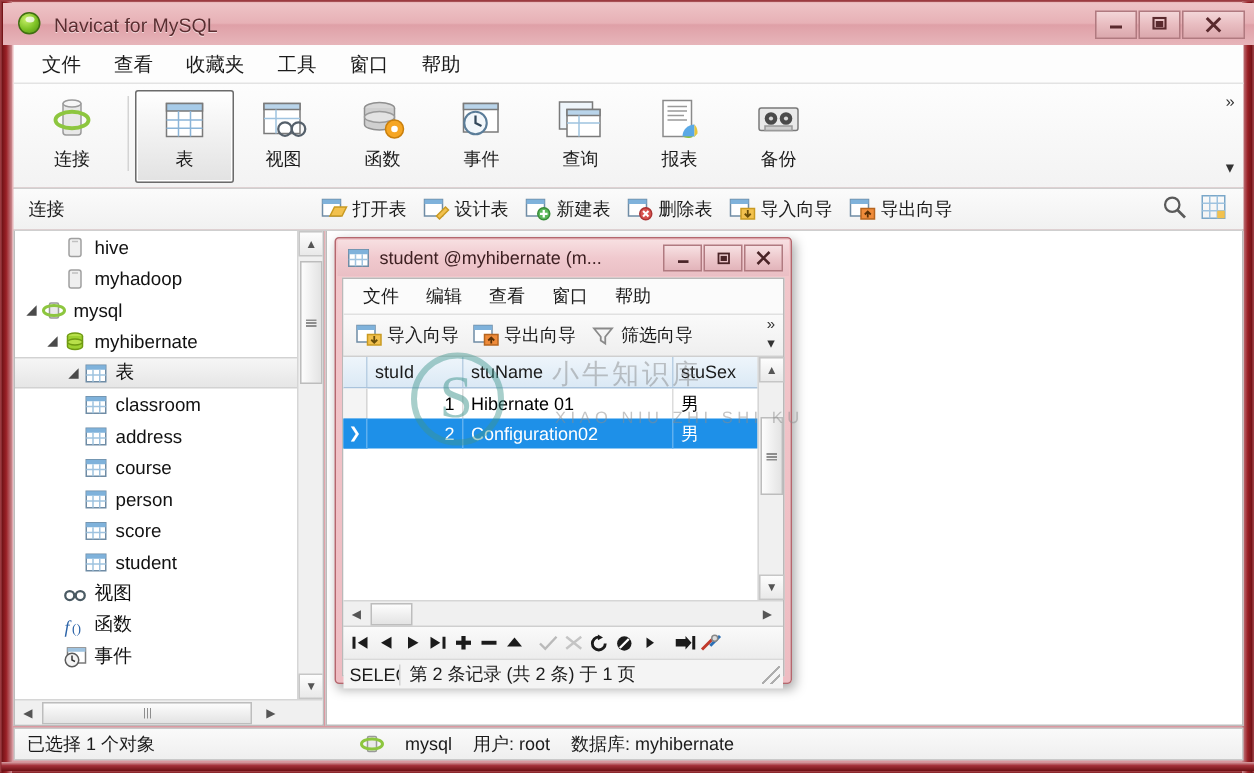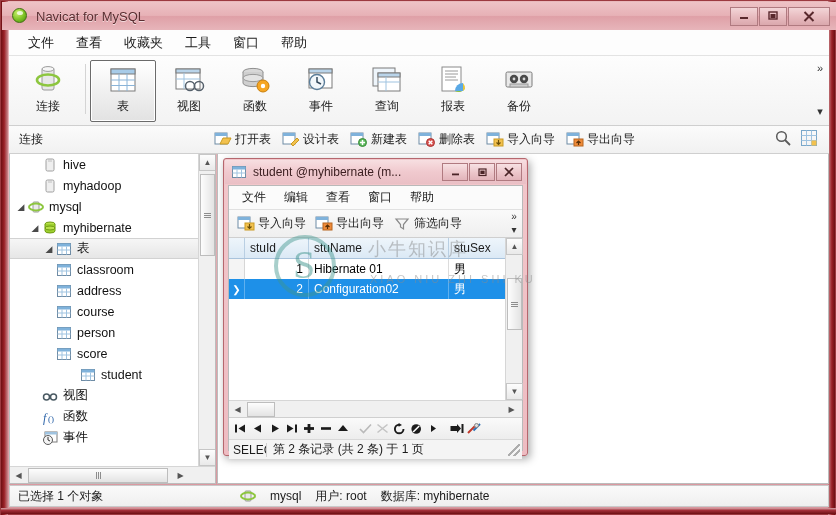--- a/index.html
+++ b/index.html
@@ -679,21 +679,21 @@
         <span class="ticon">
           <svg width="16" height="16" viewBox="0 0 16 16">
               <rect x="1.5" y="2.5" width="13" height="11" fill="#fff" stroke="#6f8ca5"></rect>
               <rect x="1.5" y="2.5" width="13" height="3" fill="#7fb2db"></rect>
               <path d="M6 5.5 V13.5 M10.5 5.5 V13.5 M1.5 9 H14.5" stroke="#9fc3e0"></path>
             </svg>
         </span>
         <span>score</span>
       </div>
 
-      <div class="tree-row" style="padding-left:70px">
+      <div class="tree-row" style="padding-left:46px">
         <span class="ticon">
           <svg width="16" height="16" viewBox="0 0 16 16">
               <rect x="1.5" y="2.5" width="13" height="11" fill="#fff" stroke="#6f8ca5"></rect>
               <rect x="1.5" y="2.5" width="13" height="3" fill="#7fb2db"></rect>
               <path d="M6 5.5 V13.5 M10.5 5.5 V13.5 M1.5 9 H14.5" stroke="#9fc3e0"></path>
             </svg>
         </span>
         <span>student</span>
       </div>
 

